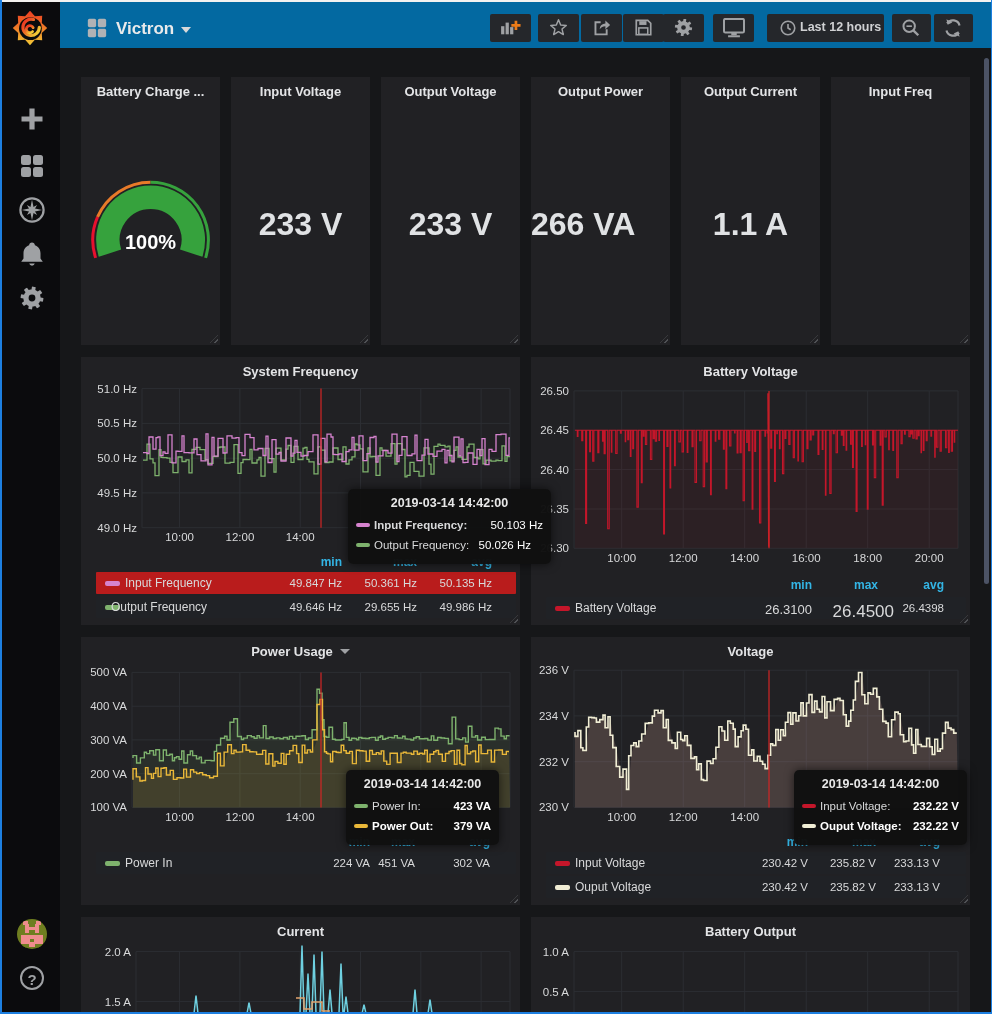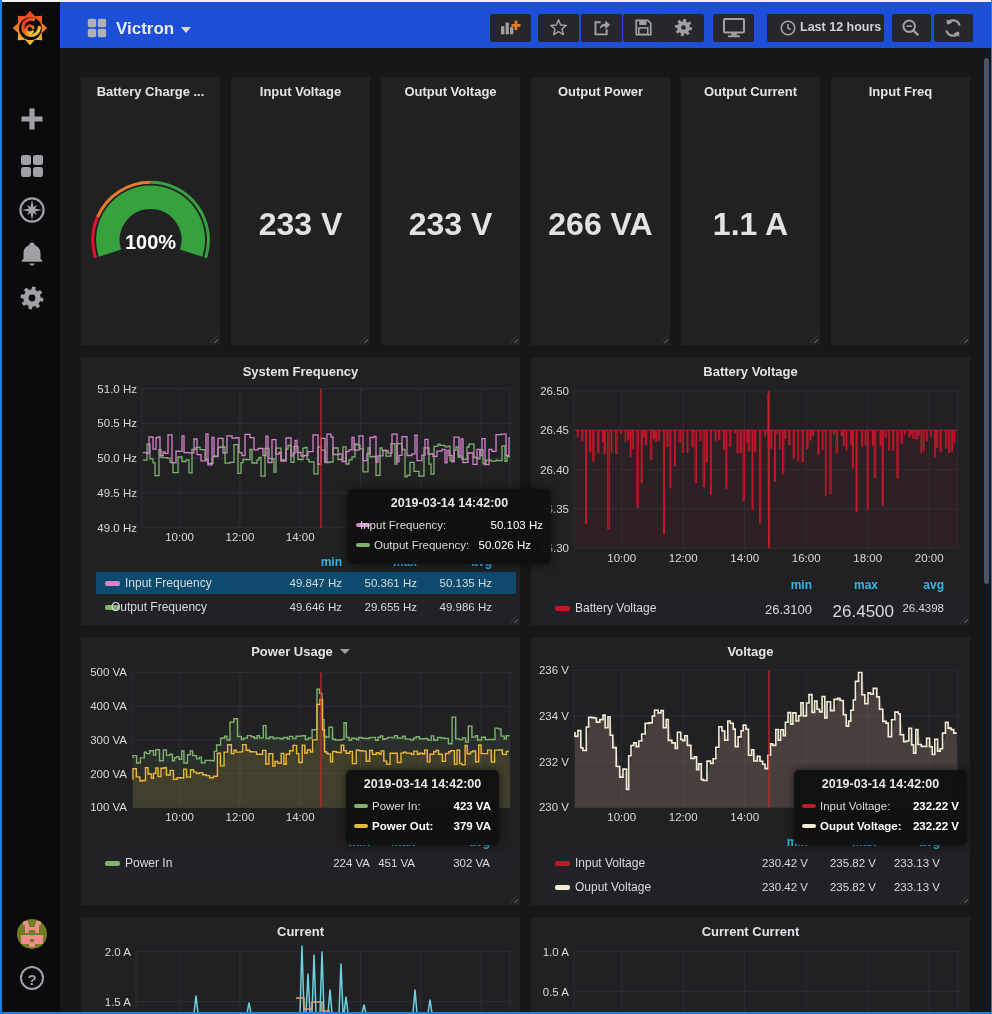--- a/index.html
+++ b/index.html
@@ -60,21 +60,21 @@
 <rect x="4" y="16" width="9" height="9" fill="#ef8d8d"></rect>
         <rect x="17" y="16" width="9" height="9" fill="#ef8d8d"></rect>
 <rect x="12" y="16" width="6" height="4" fill="#ef8d8d"></rect>
 <rect x="12" y="23" width="6" height="5" fill="#ef8d8d"></rect>
 <rect x="5" y="25" width="4" height="5" fill="#6f7e20"></rect>
         <rect x="21" y="25" width="4" height="5" fill="#6f7e20"></rect>
 </g>
     </svg>
     <div style="position:absolute;left:20px;top:966px;width:24px;height:24px;border:2px solid #9fa1a4;border-radius:50%;color:#9fa1a4;text-align:center;font-size:15px;line-height:23px;font-weight:bold;box-sizing:border-box">?</div>
   </div>
-<div style="position:absolute;left:60px;top:0;width:932px;height:48px;background:#1d4ed8;z-index:15">
+<div style="position:absolute;left:60px;top:0;width:932px;height:48px;background:#0369a1;z-index:15">
     <svg width="20" height="20" viewBox="0 0 24 24" style="position:absolute;left:27px;top:18px">
       <rect x="1" y="1" width="10" height="10" rx="2" fill="#b0b2b5"></rect>
       <rect x="13" y="1" width="10" height="10" rx="2" fill="#b0b2b5"></rect>
       <rect x="1" y="13" width="10" height="10" rx="2" fill="#b0b2b5"></rect>
       <rect x="13" y="13" width="10" height="10" rx="2" fill="#b0b2b5"></rect>
     </svg>
     <div style="position:absolute;left:56px;top:19px;font-size:17px;font-weight:bold;color:#e9eaeb">Victron</div>
     <div style="position:absolute;left:121px;top:27px;width:0;height:0;border-left:5px solid transparent;border-right:5px solid transparent;border-top:6px solid #d8d9da"></div>
     <div style="position:absolute;left:430px;top:14px;width:41px;height:28px;background:#25272b;border-radius:2px"></div>
     <div style="position:absolute;left:478px;top:14px;width:41px;height:28px;background:#25272b;border-radius:2px"></div>
@@ -144,21 +144,21 @@
     <div style="position:absolute;left:0;right:0;top:129px;text-align:center;font-size:32px;font-weight:bold;color:#e0e2e4;letter-spacing:0px">233 V</div>
     <div class="rsz"></div>
   </div>
 <div class="panel" style="left:381px;top:77px;width:139px;height:268px">
     <div class="ptitle">Output Voltage</div>
     <div style="position:absolute;left:0;right:0;top:129px;text-align:center;font-size:32px;font-weight:bold;color:#e0e2e4;letter-spacing:0px">233 V</div>
     <div class="rsz"></div>
   </div>
 <div class="panel" style="left:531px;top:77px;width:139px;height:268px">
     <div class="ptitle">Output Power</div>
-    <div style="position:absolute;left:0;right:0;top:129px;text-align:center;font-size:32px;font-weight:bold;color:#e0e2e4;letter-spacing:0px">266 VA</div>
+    <div style="position:absolute;left:0;right:0;top:129px;text-align:left;font-size:32px;font-weight:bold;color:#e0e2e4;letter-spacing:0px">266 VA</div>
     <div class="rsz"></div>
   </div>
 <div class="panel" style="left:681px;top:77px;width:139px;height:268px">
     <div class="ptitle">Output Current</div>
     <div style="position:absolute;left:0;right:0;top:129px;text-align:center;font-size:32px;font-weight:bold;color:#e0e2e4;letter-spacing:0px">1.1 A</div>
     <div class="rsz"></div>
   </div>
 <div class="panel" style="left:831px;top:77px;width:139px;height:268px">
     <div class="ptitle">Input Freq</div>
     <div class="rsz"></div>
@@ -187,21 +187,21 @@
       <text x="98.6" y="184" text-anchor="middle" font-size="11.5" fill="#d8d9da">10:00</text>
       <text x="158.9" y="184" text-anchor="middle" font-size="11.5" fill="#d8d9da">12:00</text>
       <text x="219.2" y="184" text-anchor="middle" font-size="11.5" fill="#d8d9da">14:00</text>
       <path d="M 62.0 103.2 H 66.0 V 87.2 H 66.0 H 69.0 V 101.8 H 69.0 H 72.0 V 105.8 H 72.0 H 74.0 V 118.7 H 74.0 H 78.0 V 92.6 H 78.0 H 80.0 V 100.4 H 80.0 H 82.0 V 100.7 H 82.0 H 86.0 V 101.2 H 86.0 H 89.0 V 105.3 H 89.0 H 92.0 V 115.7 H 92.0 H 97.0 V 100.0 H 97.0 H 101.0 V 104.5 H 101.0 H 105.0 V 102.8 H 105.0 H 108.0 V 115.9 H 108.0 H 111.0 V 92.3 H 111.0 H 115.0 V 90.3 H 115.0 H 119.0 V 92.6 H 119.0 H 124.0 V 102.7 H 124.0 H 127.0 V 106.3 H 127.0 H 132.0 V 99.5 H 132.0 H 137.0 V 90.5 H 137.0 H 139.0 V 90.0 H 139.0 H 144.0 V 106.1 H 144.0 H 149.0 V 105.3 H 149.0 H 153.0 V 87.6 H 153.0 H 157.0 V 116.3 H 157.0 H 160.0 V 105.6 H 160.0 H 162.0 V 102.5 H 162.0 H 166.0 V 102.7 H 166.0 H 169.0 V 92.4 H 169.0 H 171.0 V 106.0 H 171.0 H 176.0 V 102.8 H 176.0 H 178.0 V 100.5 H 178.0 H 180.0 V 119.2 H 180.0 H 184.0 V 91.4 H 184.0 H 188.0 V 101.6 H 188.0 H 193.0 V 115.2 H 193.0 H 195.0 V 91.2 H 195.0 H 200.0 V 103.0 H 200.0 H 205.0 V 92.1 H 205.0 H 207.0 V 88.5 H 207.0 H 210.0 V 105.3 H 210.0 H 213.0 V 89.4 H 213.0 H 217.0 V 102.5 H 217.0 H 222.0 V 91.1 H 222.0 H 224.0 V 90.3 H 224.0 H 226.0 V 102.4 H 226.0 H 228.0 V 104.9 H 228.0 H 233.0 V 116.8 H 233.0 H 237.0 V 89.8 H 237.0 H 240.0 V 93.1 H 240.0 H 244.0 V 105.6 H 244.0 H 248.0 V 105.0 H 248.0 H 252.0 V 91.0 H 252.0 H 257.0 V 102.5 H 257.0 H 262.0 V 89.8 H 262.0 H 265.0 V 107.0 H 265.0 H 268.0 V 102.9 H 268.0 H 271.0 V 99.9 H 271.0 H 274.0 V 87.0 H 274.0 H 276.0 V 87.9 H 276.0 H 279.0 V 91.8 H 279.0 H 282.0 V 114.8 H 282.0 H 287.0 V 90.8 H 287.0 H 289.0 V 99.9 H 289.0 H 291.0 V 99.5 H 291.0 H 295.0 V 118.3 H 295.0 H 299.0 V 90.9 H 299.0 H 301.0 V 93.4 H 301.0 H 305.0 V 99.1 H 305.0 H 310.0 V 86.7 H 310.0 H 314.0 V 107.1 H 314.0 H 316.0 V 86.6 H 316.0 H 321.0 V 92.5 H 321.0 H 324.0 V 119.9 H 324.0 H 326.0 V 118.4 H 326.0 H 329.0 V 105.3 H 329.0 H 333.0 V 114.4 H 333.0 H 338.0 V 119.1 H 338.0 H 343.0 V 90.9 H 343.0 H 348.0 V 107.2 H 348.0 H 350.0 V 117.1 H 350.0 H 353.0 V 89.4 H 353.0 H 357.0 V 87.2 H 357.0 H 359.0 V 88.3 H 359.0 H 364.0 V 89.8 H 364.0 H 367.0 V 89.2 H 367.0 H 369.0 V 103.8 H 369.0 H 373.0 V 93.3 H 373.0 H 375.0 V 89.8 H 375.0 H 377.0 V 100.0 H 377.0 H 381.0 V 102.3 H 381.0 H 386.0 V 90.0 H 386.0 H 388.0 V 87.1 H 388.0 H 393.0 V 100.5 H 393.0 H 397.0 V 101.8 H 397.0 H 399.0 V 92.6 H 399.0 H 402.0 V 106.9 H 402.0 H 405.0 V 103.1 H 405.0 H 410.0 V 104.2 H 410.0 H 415.0 V 103.1 H 415.0 H 417.0 V 103.7 H 417.0 H 421.0 V 88.8 H 421.0 H 424.0 V 104.3 H 424.0 H 426.0 V 99.6 H 426.0 H 429.0" fill="none" stroke="#7eb26d" stroke-width="1.3"></path>
       <path d="M 62.0 95.6 H 66.0 V 96.5 H 66.0 H 68.0 V 80.0 H 68.0 H 72.0 V 92.2 H 72.0 H 75.0 V 80.7 H 75.0 H 77.0 V 79.9 H 77.0 H 79.0 V 98.7 H 79.0 H 82.0 V 94.9 H 82.0 H 84.0 V 96.4 H 84.0 H 87.0 V 77.8 H 87.0 H 91.0 V 105.8 H 91.0 H 95.0 V 94.1 H 95.0 H 97.0 V 94.4 H 97.0 H 101.0 V 78.8 H 101.0 H 103.0 V 95.6 H 103.0 H 108.0 V 95.9 H 108.0 H 113.0 V 82.0 H 113.0 H 116.0 V 97.7 H 116.0 H 120.0 V 103.9 H 120.0 H 125.0 V 76.9 H 125.0 H 127.0 V 107.9 H 127.0 H 131.0 V 80.4 H 131.0 H 133.0 V 99.1 H 133.0 H 137.0 V 81.3 H 137.0 H 142.0 V 96.0 H 142.0 H 144.0 V 95.8 H 144.0 H 146.0 V 78.9 H 146.0 H 151.0 V 81.1 H 151.0 H 155.0 V 80.6 H 155.0 H 158.0 V 95.6 H 158.0 H 161.0 V 98.7 H 161.0 H 164.0 V 77.4 H 164.0 H 169.0 V 80.6 H 169.0 H 173.0 V 92.9 H 173.0 H 177.0 V 91.5 H 177.0 H 182.0 V 98.5 H 182.0 H 185.0 V 79.2 H 185.0 H 187.0 V 105.5 H 187.0 H 191.0 V 82.7 H 191.0 H 195.0 V 97.1 H 195.0 H 198.0 V 95.5 H 198.0 H 200.0 V 104.0 H 200.0 H 205.0 V 81.0 H 205.0 H 210.0 V 99.2 H 210.0 H 212.0 V 96.1 H 212.0 H 214.0 V 83.4 H 214.0 H 216.0 V 95.3 H 216.0 H 220.0 V 99.2 H 220.0 H 223.0 V 98.5 H 223.0 H 227.0 V 94.7 H 227.0 H 232.0 V 77.9 H 232.0 H 237.0 V 107.1 H 237.0 H 240.0 V 81.4 H 240.0 H 244.0 V 104.9 H 244.0 H 246.0 V 77.1 H 246.0 H 250.0 V 80.0 H 250.0 H 252.0 V 97.3 H 252.0 H 254.0 V 97.6 H 254.0 H 258.0 V 96.8 H 258.0 H 261.0 V 104.5 H 261.0 H 265.0 V 94.6 H 265.0 H 268.0 V 92.9 H 268.0 H 271.0 V 80.3 H 271.0 H 273.0 V 93.2 H 273.0 H 278.0 V 78.9 H 278.0 H 282.0 V 103.6 H 282.0 H 286.0 V 96.7 H 286.0 H 289.0 V 80.5 H 289.0 H 293.0 V 79.4 H 293.0 H 295.0 V 105.2 H 295.0 H 297.0 V 98.8 H 297.0 H 302.0 V 93.5 H 302.0 H 307.0 V 96.1 H 307.0 H 311.0 V 77.2 H 311.0 H 316.0 V 104.7 H 316.0 H 318.0 V 98.3 H 318.0 H 321.0 V 79.7 H 321.0 H 326.0 V 98.5 H 326.0 H 331.0 V 96.8 H 331.0 H 334.0 V 78.2 H 334.0 H 336.0 V 103.6 H 336.0 H 341.0 V 98.1 H 341.0 H 344.0 V 82.3 H 344.0 H 347.0 V 97.0 H 347.0 H 352.0 V 99.3 H 352.0 H 356.0 V 94.2 H 356.0 H 361.0 V 92.4 H 361.0 H 364.0 V 105.9 H 364.0 H 366.0 V 93.3 H 366.0 H 368.0 V 98.5 H 368.0 H 371.0 V 104.8 H 371.0 H 373.0 V 80.2 H 373.0 H 378.0 V 98.9 H 378.0 H 380.0 V 81.8 H 380.0 H 382.0 V 105.7 H 382.0 H 384.0 V 105.4 H 384.0 H 387.0 V 96.0 H 387.0 H 392.0 V 107.4 H 392.0 H 396.0 V 92.3 H 396.0 H 399.0 V 98.6 H 399.0 H 401.0 V 81.6 H 401.0 H 404.0 V 107.6 H 404.0 H 408.0 V 92.3 H 408.0 H 411.0 V 94.4 H 411.0 H 415.0 V 77.6 H 415.0 H 420.0 V 77.1 H 420.0 H 425.0 V 98.4 H 425.0 H 428.0 V 80.8 H 428.0 H 429.0" fill="none" stroke="#d683ce" stroke-width="1.3"></path>
       <line x1="240" y1="31.6" x2="240" y2="170.7" stroke="#d32525" stroke-width="1.2"></line>
     </svg>
     <div style="position:absolute;right:178px;top:198px;color:#33b5e5;font-weight:bold;font-size:12px">min</div>
     <div style="position:absolute;right:103px;top:198px;color:#33b5e5;font-weight:bold;font-size:12px">max</div>
     <div style="position:absolute;right:28px;top:198px;color:#33b5e5;font-weight:bold;font-size:12px">avg</div>
-    <div style="position:absolute;left:15px;right:4px;top:215px;height:22px;background:#0c4a6e;border-radius:1px">
+    <div style="position:absolute;left:15px;right:4px;top:215px;height:22px;background:#b91c1c;border-radius:1px">
       <span style="position:absolute;left:9px;top:9px;width:15px;height:4.5px;background:#d683ce;border-radius:2px"></span>
       <span style="position:absolute;left:29px;top:4px;font-size:12px;color:#d8d9da">Input Frequency</span>
       <span style="position:absolute;right:174px;top:4.5px;font-size:11.5px;color:#d8d9da">49.847 Hz</span>
       <span style="position:absolute;right:99px;top:4.5px;font-size:11.5px;color:#d8d9da">50.361 Hz</span>
       <span style="position:absolute;right:24px;top:4.5px;font-size:11.5px;color:#d8d9da">50.135 Hz</span>
     </div>
     <div style="position:absolute;left:15px;right:4px;top:239px;height:22px;background:#202226;border-radius:1px">
       <span style="position:absolute;left:9px;top:9px;width:15px;height:4.5px;background:#7eb26d;border-radius:2px"></span>
       <span style="position:absolute;left:15px;top:4px;font-size:12px;color:#d8d9da">Output Frequency</span>
       <span style="position:absolute;right:174px;top:4.5px;font-size:11.5px;color:#d8d9da">49.646 Hz</span>
@@ -355,41 +355,41 @@
       <line x1="279.5" y1="34.6" x2="279.5" y2="97" stroke="#2c2e33" stroke-width="1"></line>
       <line x1="339.8" y1="34.6" x2="339.8" y2="97" stroke="#2c2e33" stroke-width="1"></line>
       <line x1="400.1" y1="34.6" x2="400.1" y2="97" stroke="#2c2e33" stroke-width="1"></line>
       <line x1="55" y1="34.6" x2="55" y2="97" stroke="#2c2e33" stroke-width="1"></line>
       <line x1="429" y1="34.6" x2="429" y2="97" stroke="#2c2e33" stroke-width="1"></line>
       <path d="M 56 96.6 H 113 L 115 78.6 L 117 96.6 H 166 L 168 85.6 L 170 96.6 H 219 L 221 28.6 L 223 96.6 H 225 L 227 56.6 L 229 96.6 H 231 L 233 37.6 L 235 96.6 H 239 L 241 34.6 L 243 96.6 H 247 L 249 72.6 L 251 96.6 H 258 L 260 46.6 L 262 96.6 H 263 L 265 79.6 L 267 96.6 H 281 L 283 87.6 L 285 96.6 H 332 L 334 72.6 L 336 96.6 H 347 L 349 82.6 L 351 96.6 H 429" fill="none" stroke="#6ed0e0" stroke-width="1.5"></path>
       <path d="M 215 81 H 223 V 92 H 231 V 85 H 241 V 94 H 249" fill="none" stroke="#e0a26d" stroke-width="1.5"></path>
     </svg>
   </div>
 <div class="panel" style="left:531px;top:917px;width:439px;height:268px">
-    <div class="ptitle">Current Current</div>
+    <div class="ptitle">Battery Output</div>
     <svg width="439" height="97" viewBox="0 0 439 97" style="position:absolute;left:0;top:0" font-family="Liberation Sans, sans-serif">
       <line x1="43" y1="34.6" x2="427" y2="34.6" stroke="#2c2e33" stroke-width="1"></line>
       <text x="38" y="38.6" text-anchor="end" font-size="11.5" fill="#d8d9da">1.0 A</text>
       <line x1="43" y1="74.6" x2="427" y2="74.6" stroke="#2c2e33" stroke-width="1"></line>
       <text x="38" y="78.6" text-anchor="end" font-size="11.5" fill="#d8d9da">0.5 A</text>
       <line x1="90.7" y1="34.6" x2="90.7" y2="97" stroke="#2c2e33" stroke-width="1"></line>
       <line x1="152.2" y1="34.6" x2="152.2" y2="97" stroke="#2c2e33" stroke-width="1"></line>
       <line x1="213.7" y1="34.6" x2="213.7" y2="97" stroke="#2c2e33" stroke-width="1"></line>
       <line x1="275.2" y1="34.6" x2="275.2" y2="97" stroke="#2c2e33" stroke-width="1"></line>
       <line x1="336.7" y1="34.6" x2="336.7" y2="97" stroke="#2c2e33" stroke-width="1"></line>
       <line x1="398.2" y1="34.6" x2="398.2" y2="97" stroke="#2c2e33" stroke-width="1"></line>
       <line x1="43" y1="34.6" x2="43" y2="97" stroke="#2c2e33" stroke-width="1"></line>
       <line x1="427" y1="34.6" x2="427" y2="97" stroke="#2c2e33" stroke-width="1"></line>
     </svg>
   </div>
 <div style="position:absolute;left:348px;top:489px;width:187px;background:rgba(16,16,16,0.98);border-radius:5px;box-shadow:0 0 10px rgba(0,0,0,0.6);padding:7px 8px 9px 8px;z-index:50;font-size:12.5px;color:#d8d9da">
     <div style="text-align:center;font-weight:bold;color:#e8e8e8;margin-bottom:5px">2019-03-14 14:42:00</div>
     <div style="position:relative;height:20px;line-height:20px;font-size:11.5px">
       <span style="position:absolute;left:0;top:8px;width:14px;height:4px;background:#d683ce;border-radius:2px"></span>
-      <span style="position:absolute;left:4px;font-weight:normal;color:#d8d9da">Input Frequency:</span>
+      <span style="position:absolute;left:18px;font-weight:bold;color:#d8d9da">Input Frequency:</span>
       <span style="position:absolute;right:0;font-weight:normal;color:#fff">50.103 Hz</span>
     </div>
     <div style="position:relative;height:20px;line-height:20px;font-size:11.5px">
       <span style="position:absolute;left:0;top:8px;width:14px;height:4px;background:#7eb26d;border-radius:2px"></span>
       <span style="position:absolute;left:18px;font-weight:normal;color:#d8d9da">Output Frequency:</span>
       <span style="position:absolute;right:12px;font-weight:normal;color:#fff">50.026 Hz</span>
     </div>
   </div>
 <div style="position:absolute;left:346px;top:770px;width:137px;background:rgba(16,16,16,0.98);border-radius:5px;box-shadow:0 0 10px rgba(0,0,0,0.6);padding:7px 8px 9px 8px;z-index:50;font-size:12.5px;color:#d8d9da">
     <div style="text-align:center;font-weight:bold;color:#e8e8e8;margin-bottom:5px">2019-03-14 14:42:00</div>

